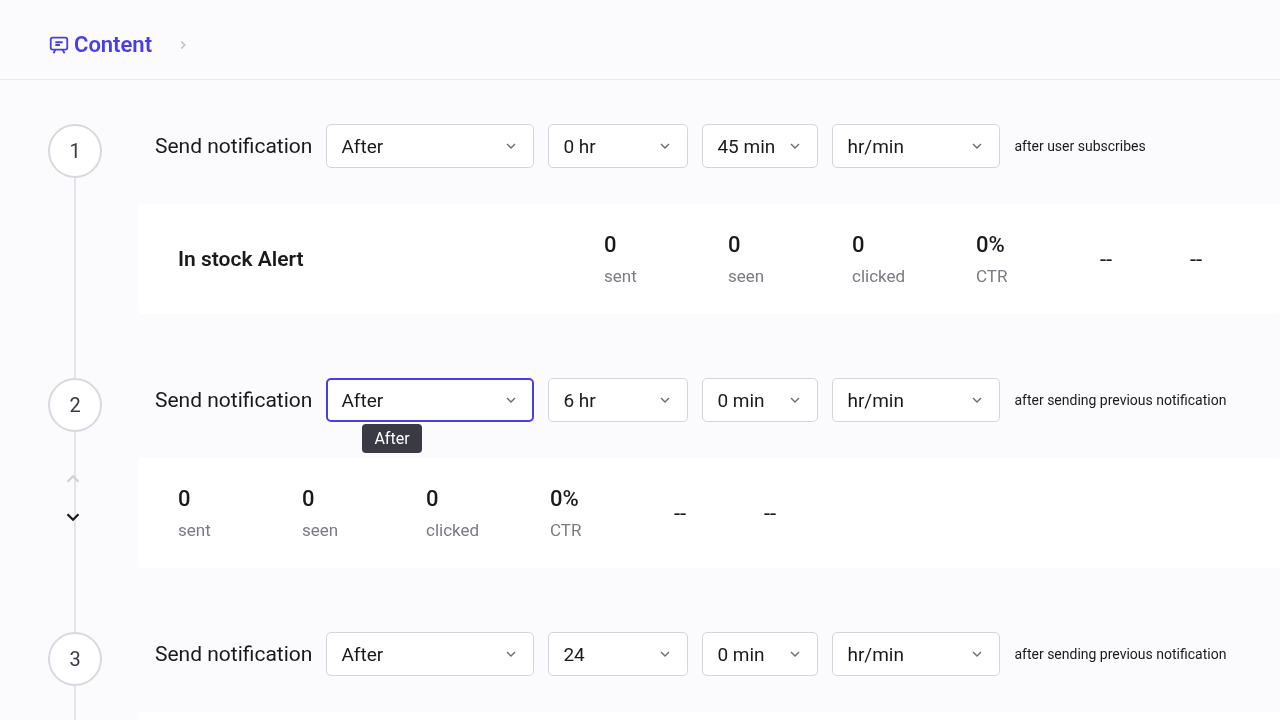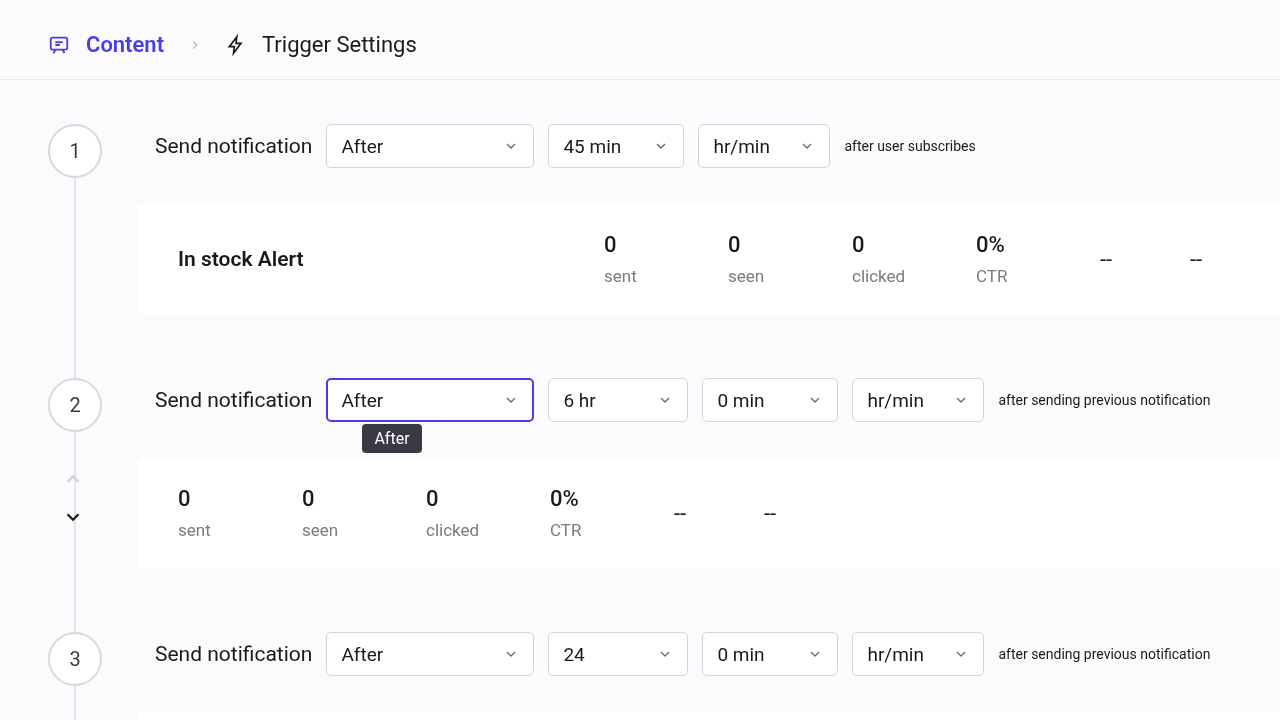--- a/index.html
+++ b/index.html
@@ -12,21 +12,21 @@
   .breadcrumb {
     display: flex;
     align-items: center;
     gap: 24px;
     padding: 32px 48px 22px 48px;
     border-bottom: 1px solid #e8e8ed;
   }
   .breadcrumb-item {
     display: flex;
     align-items: center;
-    gap: 16px;
+    gap: 4px;
     font-size: 22px;
     color: #1a1a1a;
   }
   .breadcrumb-item.active { color: #4a3de8; font-weight: 600; }
   .breadcrumb-item.active .crumb-icon { color: #4a3de8; }
   .crumb-icon { display:inline-flex; }
   .chev-sep { color: #c0c0ca; display:inline-flex; }
 
   .content-wrap { padding: 44px 0 0 48px; }
 
@@ -80,22 +80,22 @@
     border-radius: 5px;
     background: #fff;
     height: 44px;
     padding: 0 14px;
     font-size: 19px;
     color: #1a1a1a;
     cursor: pointer;
   }
   .select.w1 { width: 208px; }
   .select.w2 { width: 140px; }
-  .select.w3 { width: 136px; }
-  .select.w4 { width: 132px; }
+  .select.w3 { width: 116px; }
+  .select.w4 { width: 168px; }
   .select.focused { border: 2px solid #4a3de8; padding: 0 13px; }
   .select .chev { color: #6a6a74; display:inline-flex; }
 
   .tooltip {
     position: absolute;
     background: #3a3a44;
     color: #fff;
     font-size: 16px;
     padding: 5px 12px;
     border-radius: 4px;
@@ -151,42 +151,42 @@
           <path d="M8 17l-2 4M16 17l2 4M8 9h8M8 12h5"></path>
         </svg>
     </span>
     <span>Content</span>
   </div>
   <span class="chev-sep">
     <svg width="14" height="14" viewBox="0 0 24 24" fill="none" stroke="currentColor" stroke-width="3">
         <path d="M9 6l6 6-6 6"></path>
       </svg>
   </span>
-  <div class="breadcrumb-item">
-    <span class="crumb-icon">
-      <svg width="20" height="22" viewBox="0 0 24 24" fill="none" stroke="currentColor" stroke-width="2">
-          <path d="M13 2L4 14h6l-1 8 9-12h-6l1-8z"></path>
-        </svg>
-    </span>
-    <span>Trigger Settings</span>
-  </div>
 </div>
 
 <div class="content-wrap">
 
   <div class="step">
     <div class="timeline-line"></div>
     <div class="step-marker">
         <span>1</span>
       </div>
     <div class="step-body">
       <div class="config-row">
         <span class="cfg-label">Send notification</span>
         <div class="select w1">
           <span>After</span>
+          <span class="chev">
+              <svg width="16" height="16" viewBox="0 0 24 24" fill="none" stroke="currentColor" stroke-width="2">
+                <path d="M6 9l6 6 6-6"></path>
+              </svg>
+            </span>
+        </div>
+        <div class="select w2">
+          <span>0 hr</span>
           <span class="chev">
               <svg width="16" height="16" viewBox="0 0 24 24" fill="none" stroke="currentColor" stroke-width="2">
                 <path d="M6 9l6 6 6-6"></path>
               </svg>
             </span>
         </div>
         <div class="select w3">
           <span>45 min</span>
           <span class="chev">
               <svg width="16" height="16" viewBox="0 0 24 24" fill="none" stroke="currentColor" stroke-width="2">

